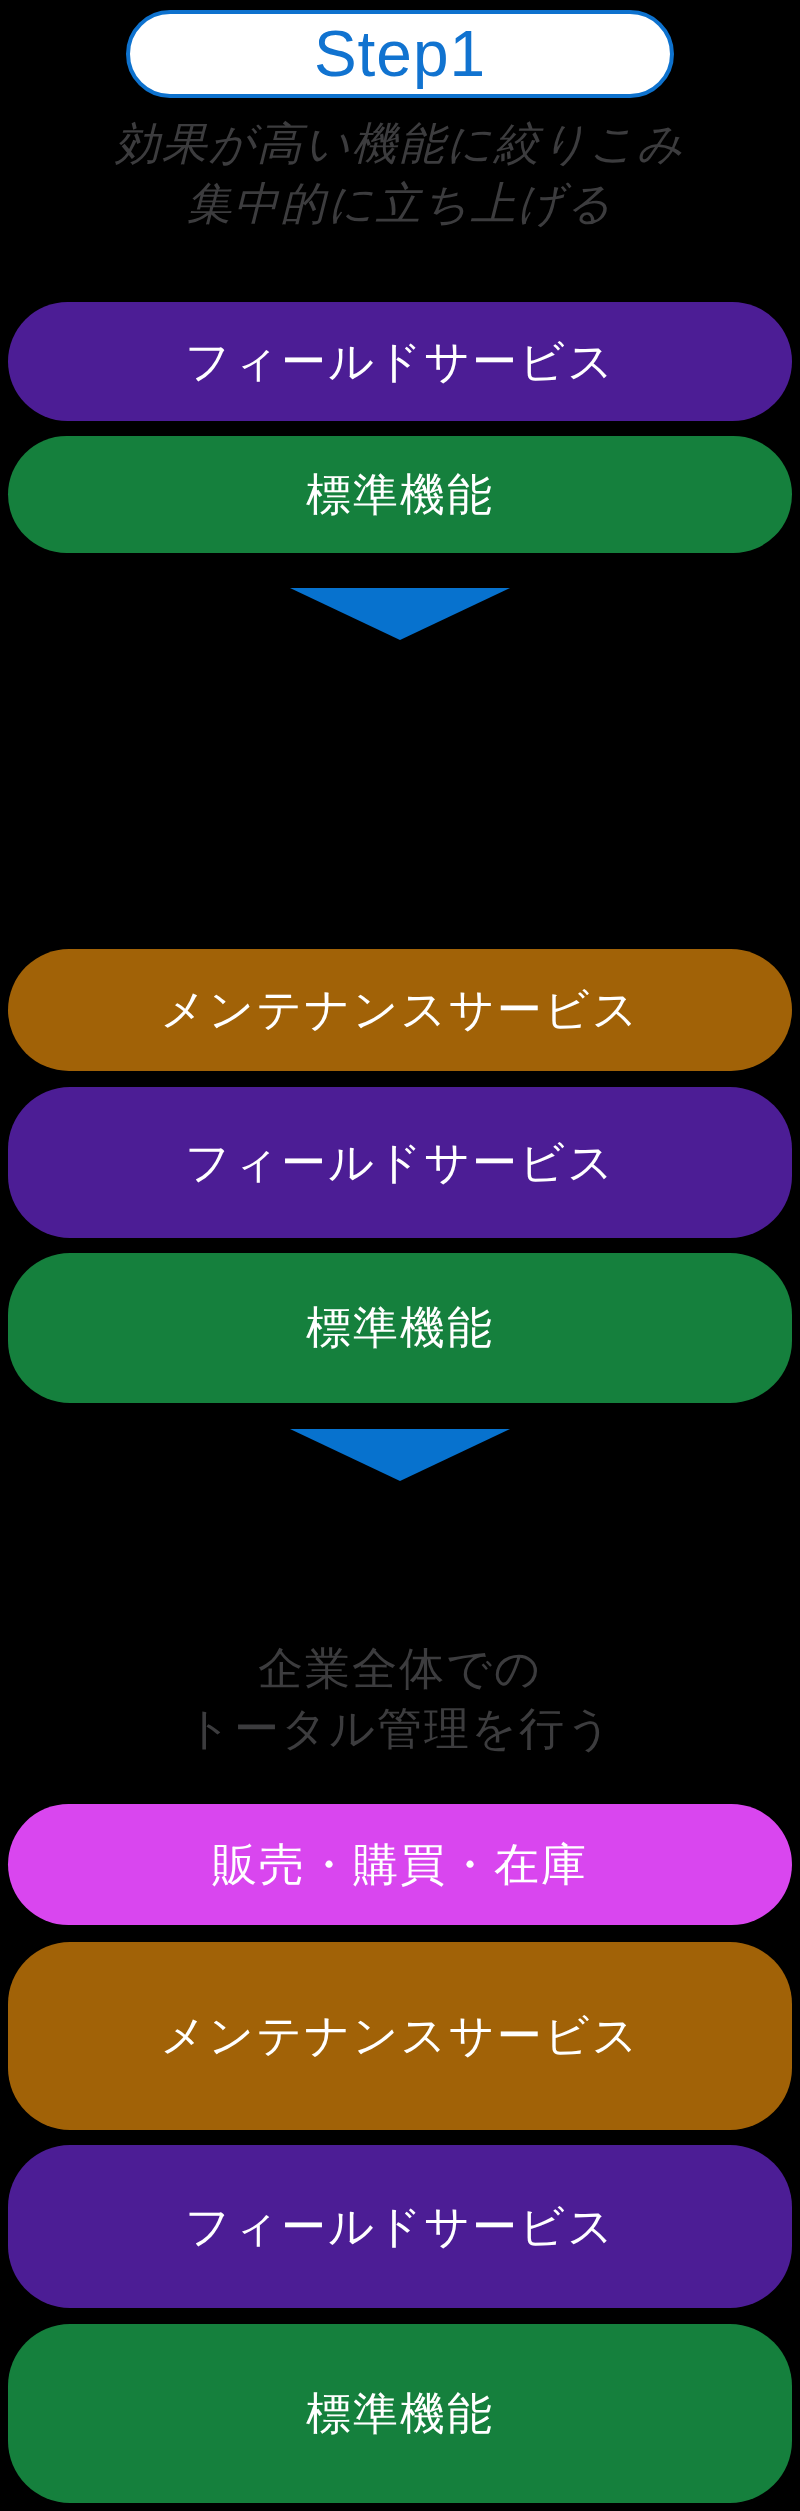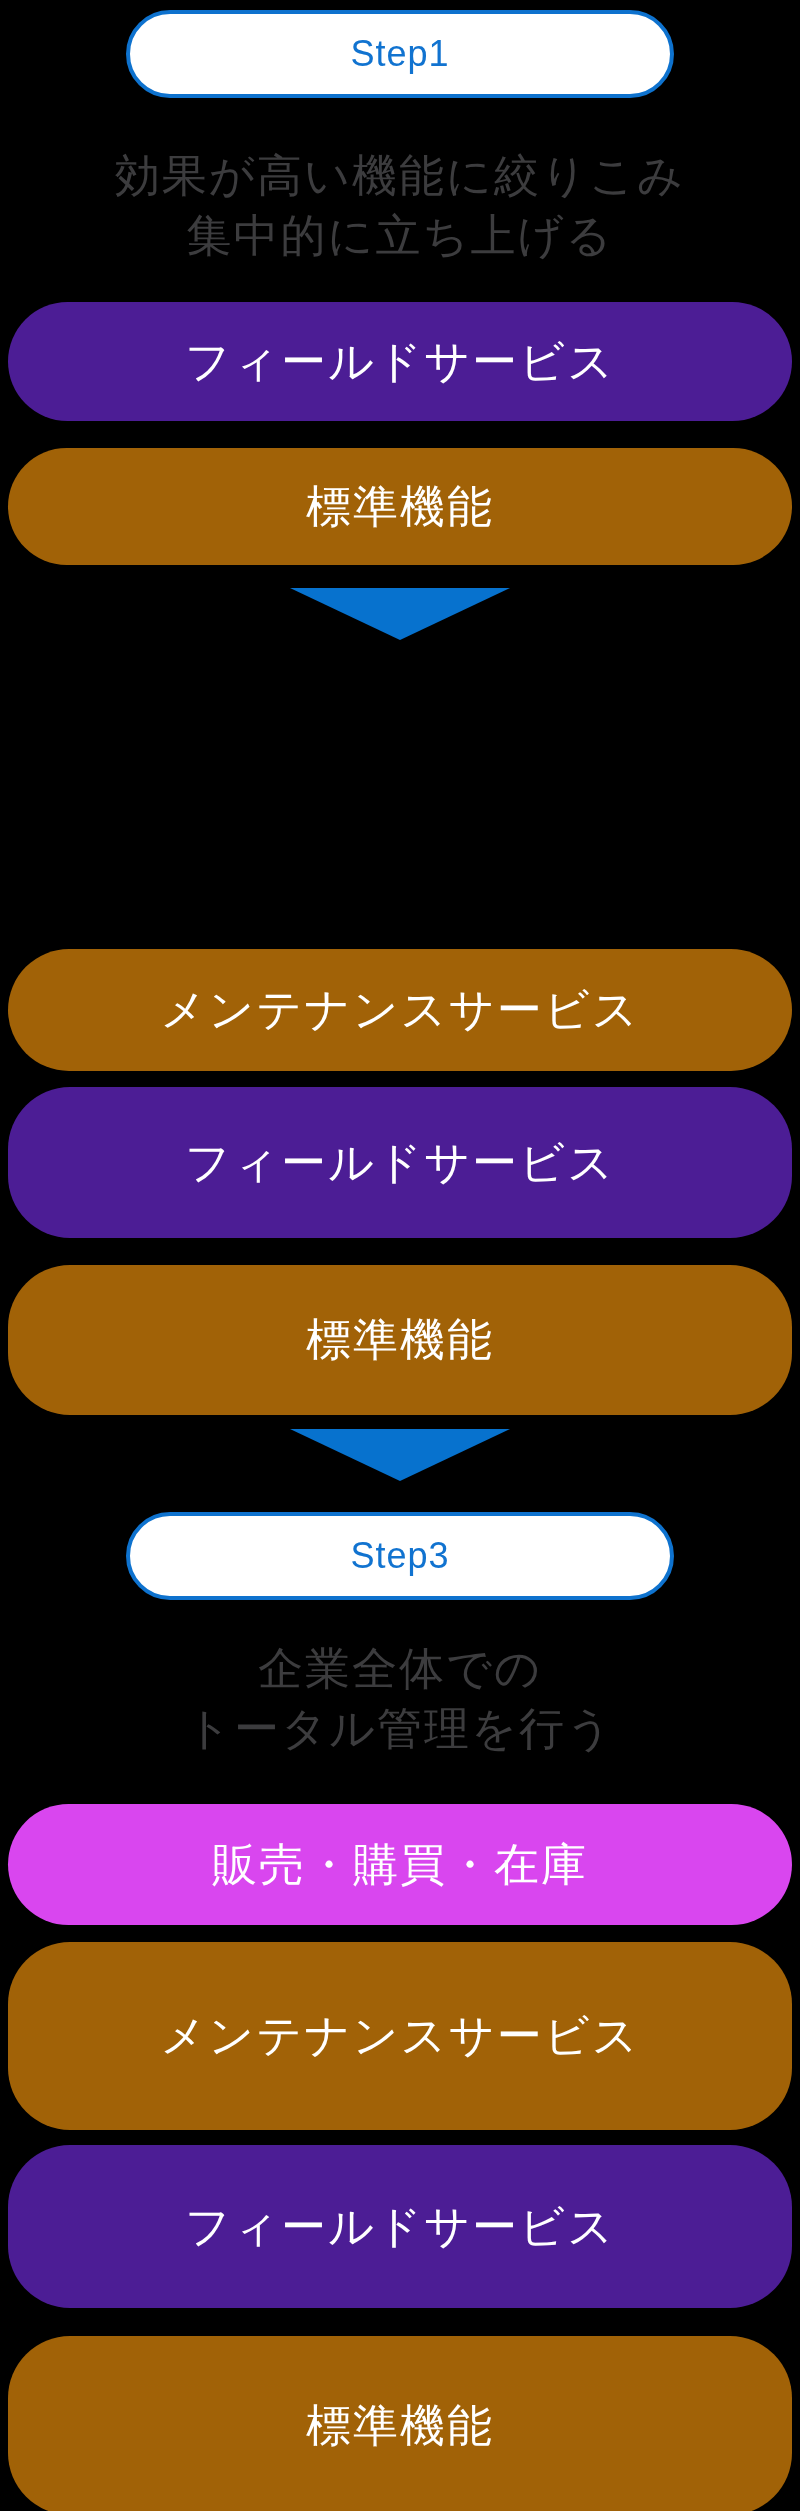--- a/index.html
+++ b/index.html
@@ -20,21 +20,21 @@
     width: 548px;
     height: 88px;
     box-sizing: border-box;
     background: #FFFFFF;
     border: 4px solid #0E72CE;
     border-radius: 44px;
     display: flex;
     align-items: center;
     justify-content: center;
     color: #1173D0;
-    font-size: 36px;
+    font-size: 64px;
     letter-spacing: 1px;
   }
 
   
   .desc {
     left: 0;
     width: 800px;
     text-align: center;
     color: #3C3C3E;
     font-size: 45px;
@@ -49,21 +49,21 @@
     width: 784px;
     border-radius: 62px;
     display: flex;
     align-items: center;
     justify-content: center;
     color: #FFFFFF;
     font-size: 45px;
     letter-spacing: 2px;
   }
   .c-teal   { background: #4c1d95; }
-  .c-blue   { background: #a16207; margin-top: 12px; }
+  .c-blue   { background: #15803d; }
   .c-green  { background: #a16207; }
   .c-orange { background: #d946ef; }
 
   
   .down-arrow {
     left: 290px;
     width: 0;
     height: 0;
     border-left: 110px solid transparent;
     border-right: 110px solid transparent;
@@ -72,21 +72,21 @@
 </style>
 </head>
 <body>
 
 <div id="canvas">
 
   <div class="abs step-badge" style="top:10px;">
     <span>Step1</span>
   </div>
 
-  <div class="abs desc" style="top:146px;">
+  <div class="abs desc" style="top:114px;font-style:italic;">
     <span>効果が高い機能に絞りこみ</span>
     <span>集中的に立ち上げる</span>
   </div>
 
   <div class="abs layer c-teal" style="top:302px; height:119px;">
     <span>フィールドサービス</span>
   </div>
 
   <div class="abs layer c-blue" style="top:436px; height:117px;">
     <span>標準機能</span>
@@ -103,23 +103,20 @@
   <div class="abs layer c-teal" style="top:1087px; height:151px;">
     <span>フィールドサービス</span>
   </div>
 
   <div class="abs layer c-blue" style="top:1253px; height:150px;">
     <span>標準機能</span>
   </div>
 
   <div class="abs down-arrow" style="top:1429px;"></div>
 
-  <div class="abs step-badge" style="top:1512px;">
-    <span>Step3</span>
-  </div>
 
   <div class="abs desc" style="top:1639px;">
     <span>企業全体での</span>
     <span>トータル管理を行う</span>
   </div>
 
   <div class="abs layer c-orange" style="top:1804px; height:121px;">
     <span>販売・購買・在庫</span>
   </div>
 

